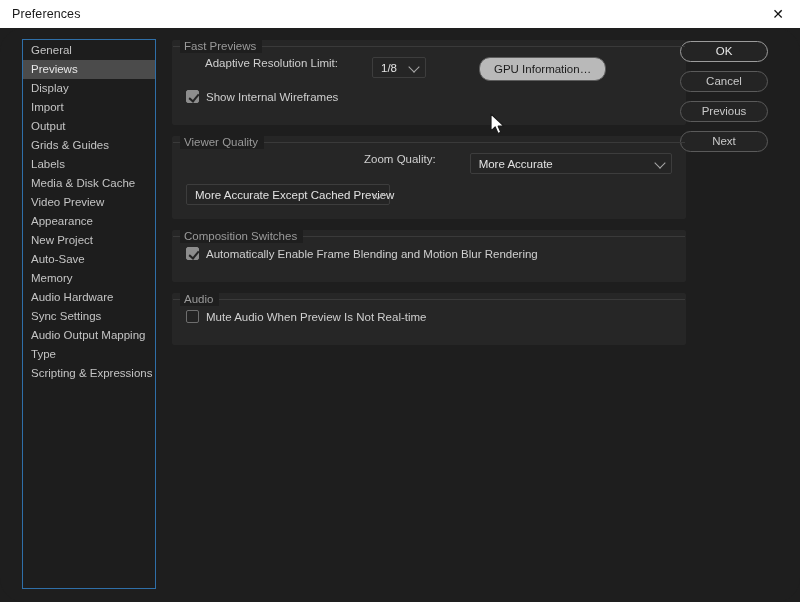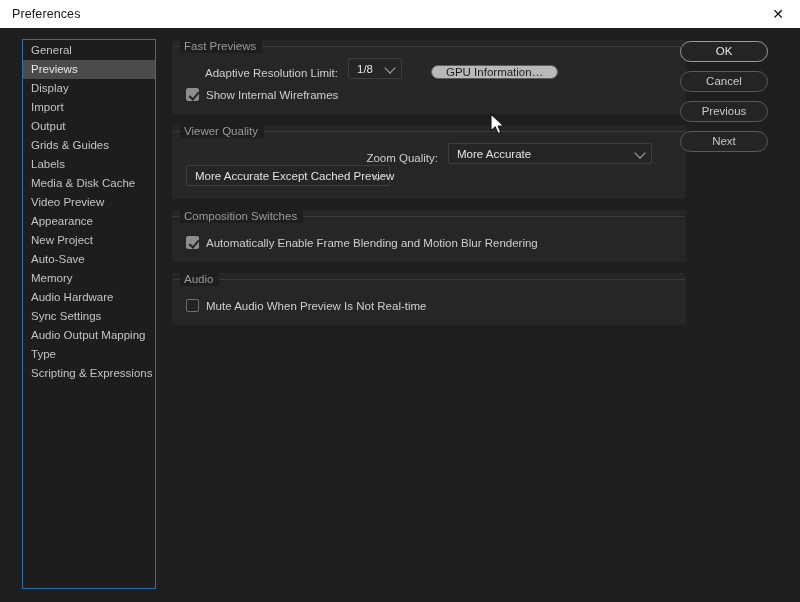--- a/index.html
+++ b/index.html
@@ -104,24 +104,25 @@
   .group-rule {
     position: absolute;
     left: 1px; right: 1px; top: 6px;
     height: 1px;
     background: #3a3a3a;
     z-index: 1;
   }
 
   .row {
     display: flex;
-    align-items: flex-end;
+    align-items: flex-start;
     min-height: 22px;
-  }
-  .row + .row { }
+    gap: 24px;
+  }
+  .row + .row { margin-top: 9px; }
 
   .field-label {
     font-size: 11.5px;
     color: #cfcfcf;
     text-align: right;
     white-space: nowrap;
   }
 
   
   .select {
@@ -146,21 +147,21 @@
     margin-top: -5px;
     border-right: 1.4px solid #a8a8a8;
     border-bottom: 1.4px solid #a8a8a8;
     transform: rotate(45deg);
   }
   .select.small { width: 54px; }
   .select.wide { width: 204px; }
 
   
   .pill-button {
-    height: 14px;
+    height: 24px;
     padding: 0 14px;
     border-radius: 11px;
     background: #b9b9b9;
     border: 1px solid #5c5c5c;
     color: #1c1c1c;
     font-size: 11.5px;
     font-family: "Liberation Sans", sans-serif;
     cursor: pointer;
     white-space: nowrap;
     display: inline-flex;

